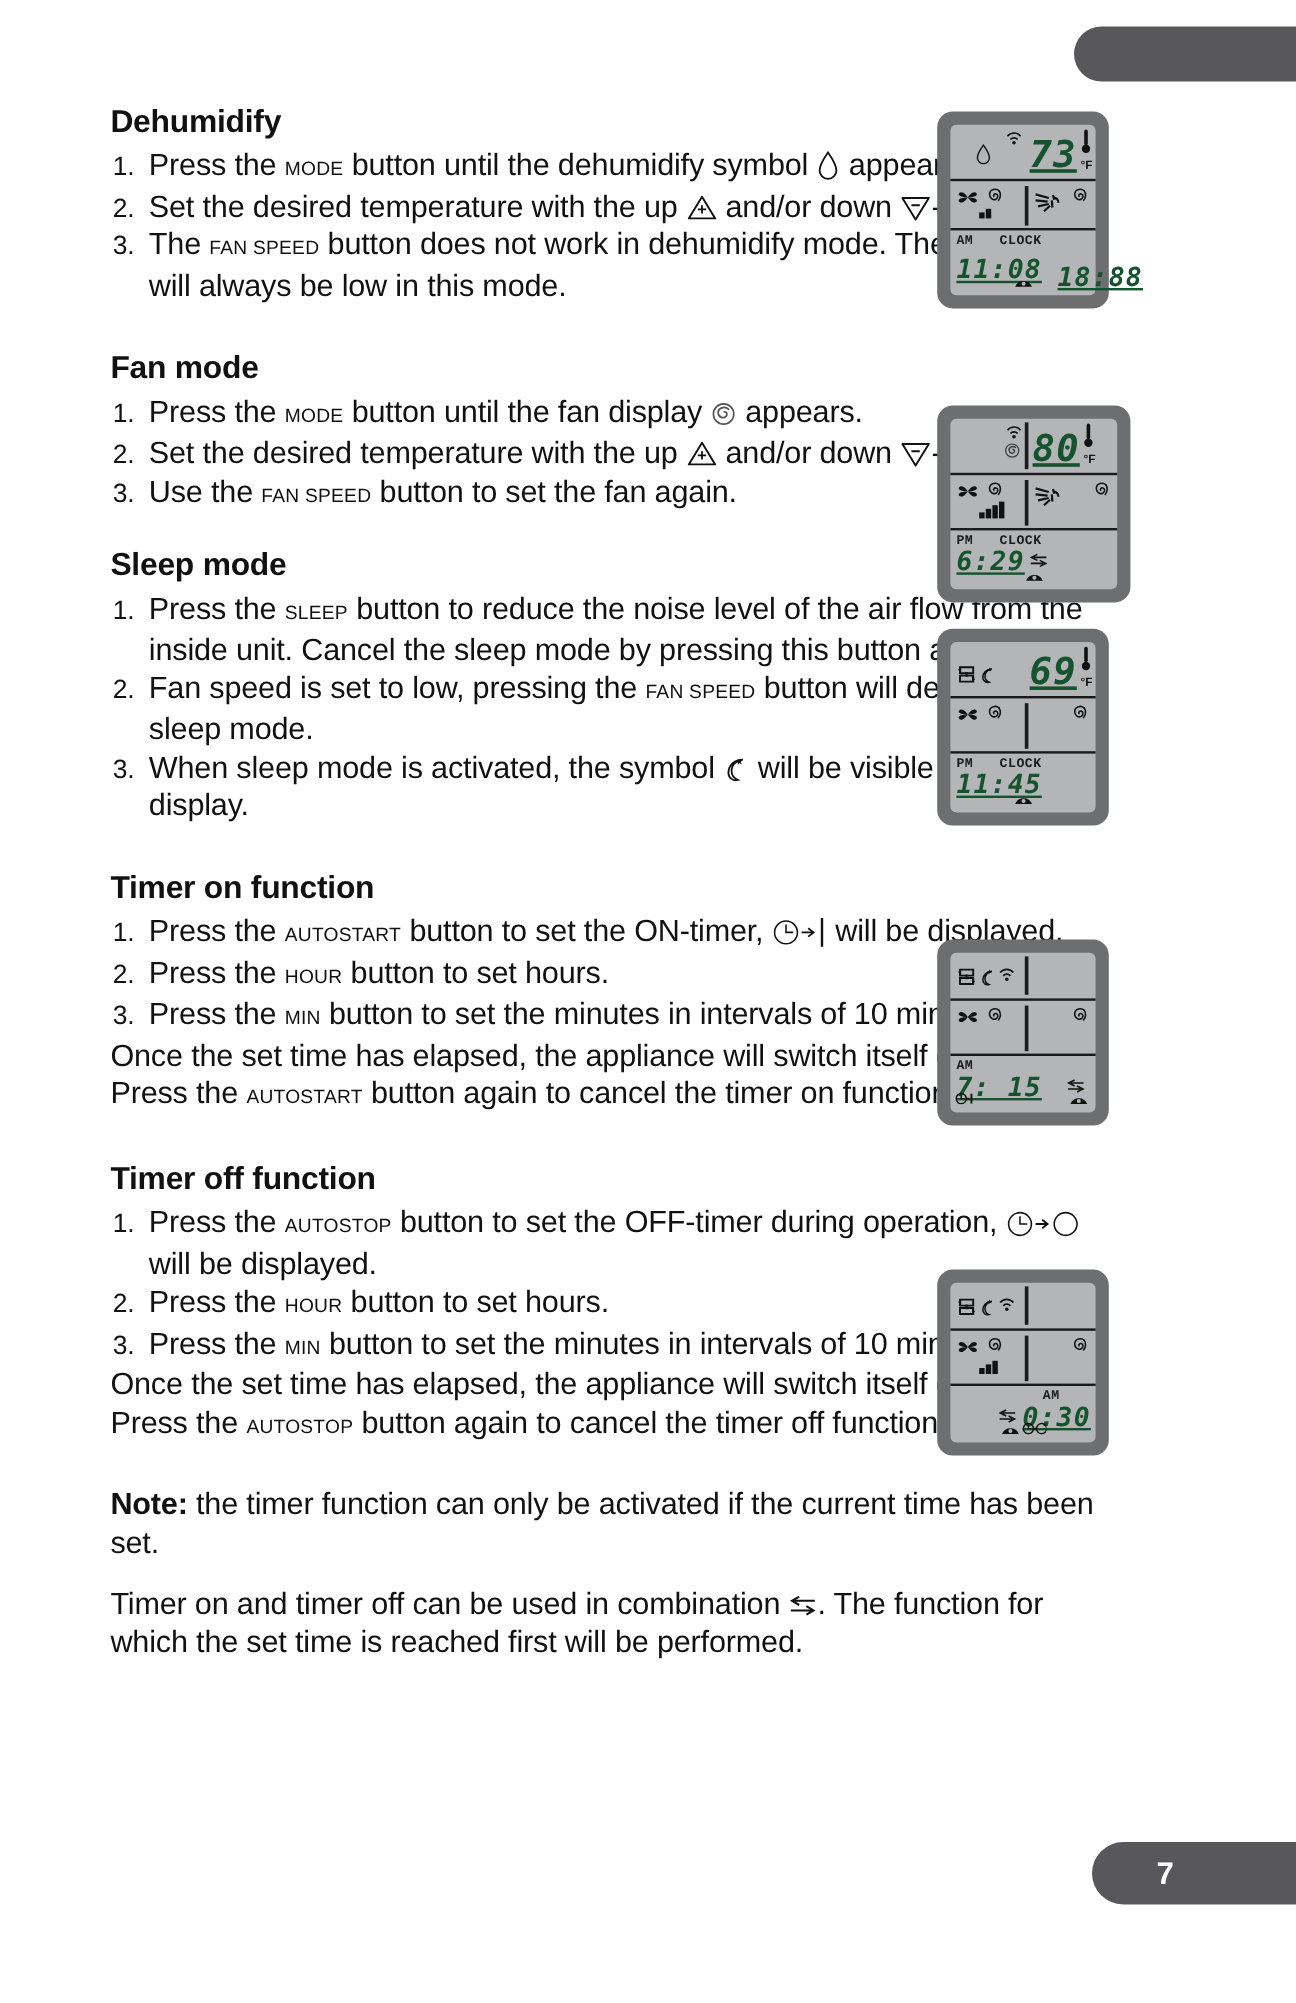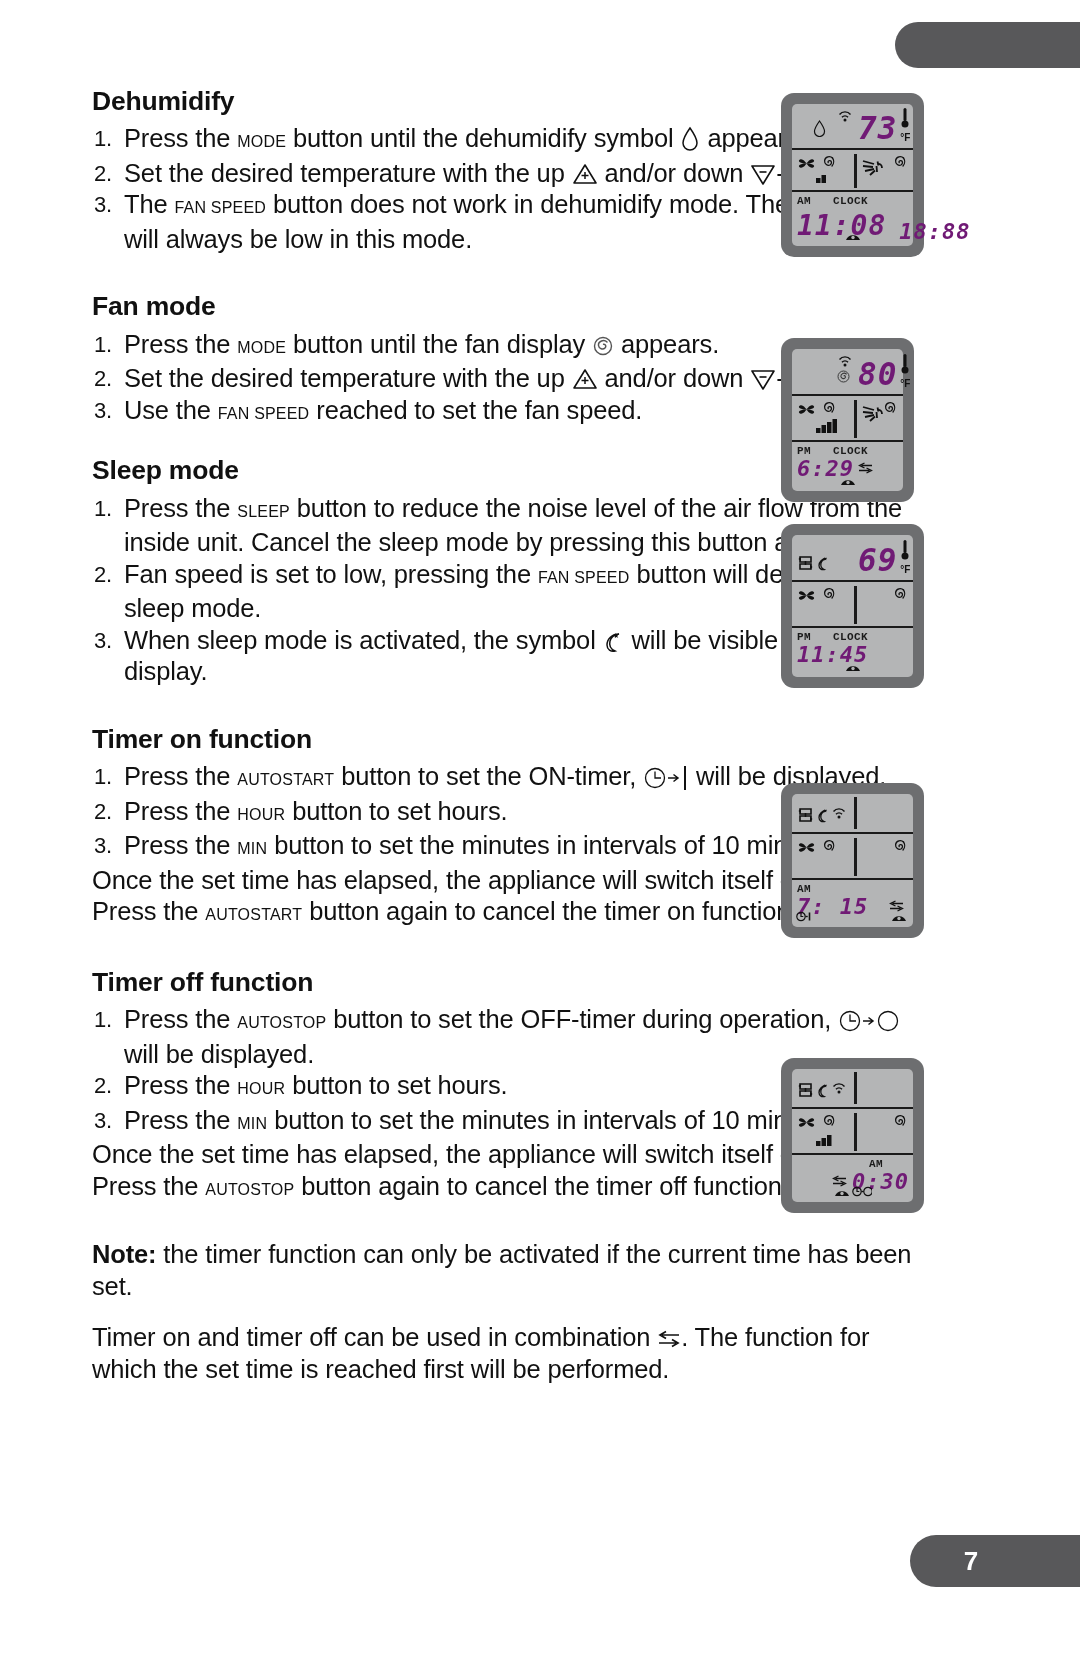--- a/index.html
+++ b/index.html
@@ -131,22 +131,23 @@
   .lcd-row {
     position: relative;
     box-sizing: border-box;
   }
   .lcd-rule { border-bottom: 2.5px solid #1a1a1a; }
 
   .seg {
     font-family: "DejaVu Sans Mono", monospace;
     font-weight: bold;
     font-style: italic;
-    color: #701a75;
+    color: #14532d;
     letter-spacing: 1px;
+    text-decoration: underline;
   }
   .lbl {
     font-family: Liberation Mono, monospace;
     font-size: 11px;
     font-weight: bold;
     color: #1b1b1b;
     letter-spacing: 0.4px;
   }
 </style>
 </head>
@@ -182,21 +183,21 @@
               <circle cx="11" cy="11" r="8.5" fill="none" stroke="#555" stroke-width="1.4"></circle>
               <path d="M15 7 C12 4 6 6 6.5 10.5 C7 14 11 15 13 13 C14.6 11.4 13.6 9 11.6 9.2" fill="none" stroke="#555" stroke-width="1.5" stroke-linecap="round"></path>
             </svg></span><span> appears.</span></li>
         <li><span class="num">2.</span><span>Set the desired temperature with the up </span><span class="isym" style="width: 26px; height: 24px; vertical-align: -4px;"><svg width="26" height="24" viewBox="0 0 26 24">
               <path d="M13 3 L24 21 L2 21 Z" fill="none" stroke="#111" stroke-width="1.6" stroke-linejoin="round"></path>
               <path d="M13 10 v7 M9.5 13.5 h7" stroke="#111" stroke-width="1.5"></path>
             </svg></span><span> and/or down </span><span class="isym" style="width: 26px; height: 24px; vertical-align: -5px;"><svg width="26" height="24" viewBox="0 0 26 24">
               <path d="M2 3 L24 3 L13 21 Z" fill="none" stroke="#111" stroke-width="1.6" stroke-linejoin="round"></path>
               <path d="M9.5 9 h7" stroke="#111" stroke-width="1.6"></path>
             </svg></span><span>-button.</span></li>
-        <li><span class="num">3.</span><span>Use the </span><span class="sc">FAN SPEED</span><span> reached to set the fan speed.</span></li>
+        <li><span class="num">3.</span><span>Use the </span><span class="sc">FAN SPEED</span><span> button to set the fan again.</span></li>
       </ol>
   </div>
 
   <div class="spacer-md"></div>
 
   <div class="sect">
     <h2 class="head">Sleep mode</h2>
     <ol class="steps">
         <li><span class="num">1.</span><span>Press the </span><span class="sc">SLEEP</span><span> button to reduce the noise level of the air flow from the inside unit. Cancel the sleep mode by pressing this button again.</span></li>
         <li><span class="num">2.</span><span>Fan speed is set to low, pressing the </span><span class="sc">FAN SPEED</span><span> button will deactivate the sleep mode.</span></li>
@@ -325,33 +326,33 @@
                 <path d="M11.5 4 C13 6 13.2 9.5 11 12" fill="none" stroke="#111" stroke-width="1.3" stroke-linecap="round"></path>
               </svg></span>
           </div>
         </div>
         <div class="lcd-row" style="flex: 1 1 0%; position: relative; padding: 2px 4px 2px 5px;">
           <div style="display: flex; align-items: center; height: 13px;">
             <span class="lbl">AM</span>
             <span class="lbl" style="margin-left: 22px;">CLOCK</span>
           </div>
           <div style="display: flex; align-items: center; gap: 3px; margin-top: 0px;">
-            <span class="seg" style="font-size: 28px; line-height: 24px; text-align: right;">11:08</span>
+            <span class="seg" style="font-size: 22px; line-height: 24px; text-align: right;">11:08</span>
             <span class="seg" style="font-size: 22px; line-height: 24px; margin-left: 10px; margin-top: 13px;">18:88</span>
           </div>
           <div style="position: absolute; left: 0px; right: 0px; bottom: 1px; display: flex; align-items: flex-end; justify-content: center; gap: 3px;">
             <span style="display: inline-block;"><svg width="16" height="10" viewBox="0 0 16 10">
                 <path d="M1 9 A7.5 7.5 0 0 1 15 9 Z" fill="#111"></path>
                 <circle cx="8" cy="6.5" r="1.7" fill="#b4b5b6"></circle>
               </svg></span>
           </div>
         </div>
       </div>
     </div>
-    <div class="lcd" style="left: 781px; top: 338px; width: 133px; height: 164px; text-align: right;">
+    <div class="lcd" style="left: 781px; top: 338px; width: 161px; height: 164px; text-align: right;">
       <div class="lcd-inner">
         <div class="lcd-row lcd-rule" style="height: 47px; display: flex; align-items: flex-end; padding: 3px 4px 3px 5px;">
           <div style="display: flex; align-items: flex-end; gap: 2px; flex: 0 0 auto; width: 57px; height: 100%; position: relative;">
             <span style="display: inline-block; position: absolute; right: 2px; top: 1px;"><svg width="14" height="12" viewBox="0 0 14 12">
                 <path d="M1.5 4.5 A7 7 0 0 1 12.5 4.5" fill="none" stroke="#111" stroke-width="1.4"></path>
                 <path d="M4 7.2 A4 4 0 0 1 10 7.2" fill="none" stroke="#111" stroke-width="1.4"></path>
                 <circle cx="7" cy="10" r="1.5" fill="#111"></circle>
               </svg></span>
             <span style="display: inline-block; position: absolute; right: 4px; bottom: 4px;"><svg width="13" height="13" viewBox="0 0 13 13">
                 <circle cx="6.5" cy="6.5" r="5.5" fill="none" stroke="#3a3a3a" stroke-width="1"></circle>

